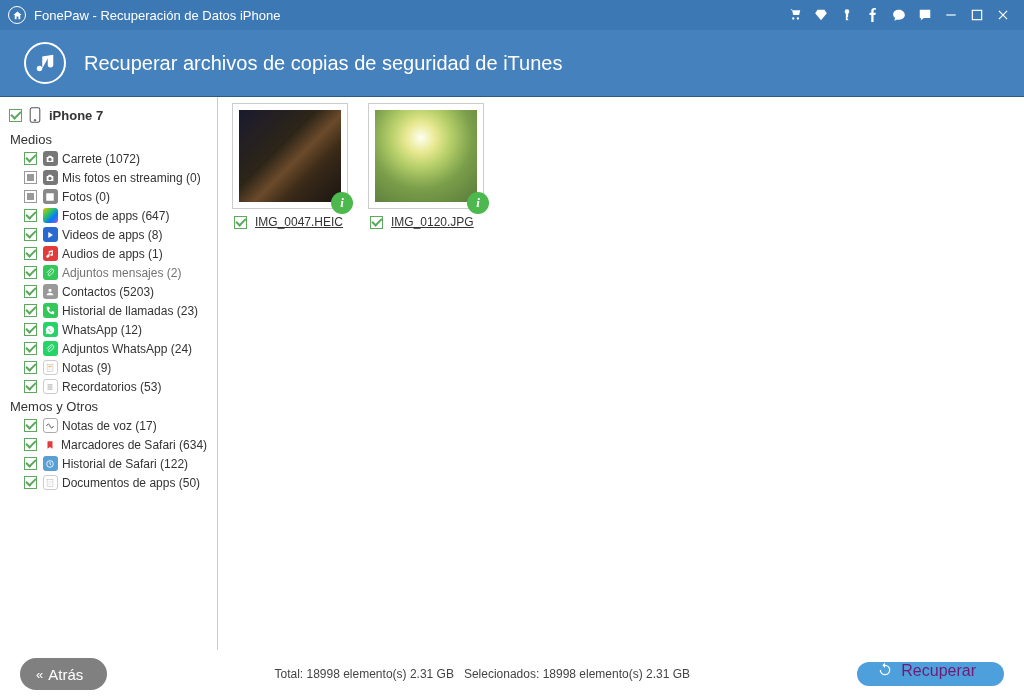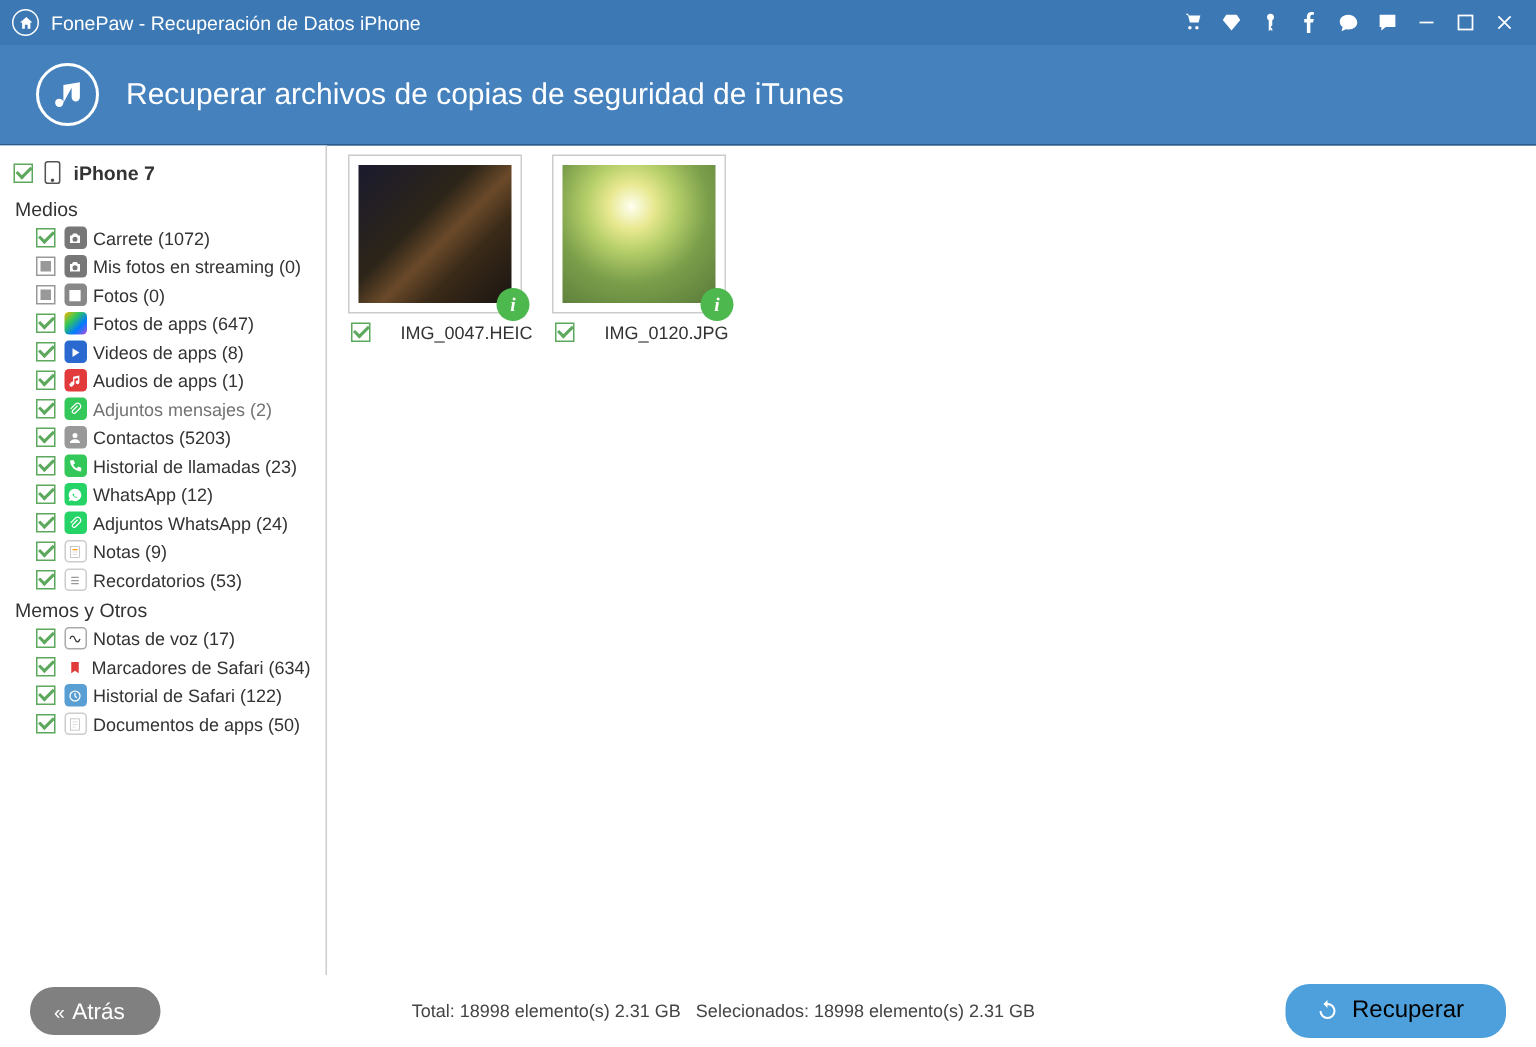--- a/index.html
+++ b/index.html
@@ -48,31 +48,31 @@
   .filter-select .caret svg { width: 9px; height: 6px; fill: #fff; }
   .search-box { display: flex; align-items: center; border: 1px solid #b5b5b5; height: 22px; width: 180px; padding: 0 6px; }
   .search-box svg { width: 13px; height: 13px; fill: #888; margin-right: 5px; }
   .search-box input { border: none; outline: none; font-size: 12px; font-style: italic; color: #999; width: 100%; background: transparent; }
   
   .gallery { flex: 1; padding: 6px 14px; display: flex; gap: 20px; align-content: flex-start; flex-wrap: wrap; }
   .thumb { width: 116px; }
   .thumb .frame { width: 116px; height: 106px; border: 1px solid #ccc; background: #fff; padding: 6px; position: relative; }
   .thumb .img { width: 100%; height: 100%; }
   .thumb .info-badge { position: absolute; right: -6px; bottom: -6px; width: 22px; height: 22px; background: #4db84d; border-radius: 50%; display: flex; align-items: center; justify-content: center; color: #fff; font-style: italic; font-weight: bold; font-size: 13px; font-family: Georgia, serif; }
-  .thumb .caption { display: flex; align-items: flex-start; padding: 6px 2px 0; gap: 20px; }
+  .thumb .caption { display: flex; align-items: flex-end; padding: 6px 2px 0; gap: 8px; text-decoration: underline; }
   .thumb .caption .fname { font-size: 12px; }
   
   .img1 { background: linear-gradient(135deg, #1a1a2e 0%, #2d2518 40%, #6b4a2a 55%, #3a2a18 70%, #1a1512 100%); }
   .img2 { background: radial-gradient(circle at 45% 30%, #fefff0 0%, #e8e890 18%, #b6cf6a 35%, #7a9e4a 60%, #5a7a3a 100%); }
   
   .footer { height: 48px; display: flex; align-items: center; padding: 0 20px; gap: 16px; }
   .btn-back { background: #808080; color: #fff; border: none; border-radius: 16px; height: 32px; padding: 0 24px 0 16px; font-size: 15px; display: flex; align-items: center; gap: 8px; cursor: pointer; }
   .btn-back .chev { font-size: 13px; letter-spacing: -3px; }
   .status-text { flex: 1; text-align: center; font-size: 12px; color: #444; }
-  .btn-recover { background: #4da0dc; color: #000000; border: none; border-radius: 16px; height: 36px; padding: 0 28px 0 20px; font-size: 16px; display: flex; align-items: center; gap: 8px; cursor: pointer; }
+  .btn-recover { background: #4da0dc; color: #701a75; border: none; border-radius: 16px; height: 24px; padding: 0 28px 0 20px; font-size: 16px; display: flex; gap: 8px; cursor: pointer; }
   .btn-recover svg { width: 16px; height: 16px; fill: #fff; }
   
   .ic-sq { width: 15px; height: 15px; border-radius: 3px; display: flex; align-items: center; justify-content: center; flex-shrink: 0; }
   .ic-sq svg { width: 10px; height: 10px; fill: #fff; }
 </style>
 </head>
 <body>
 
 <div class="titlebar">
   <span class="home-icon">

